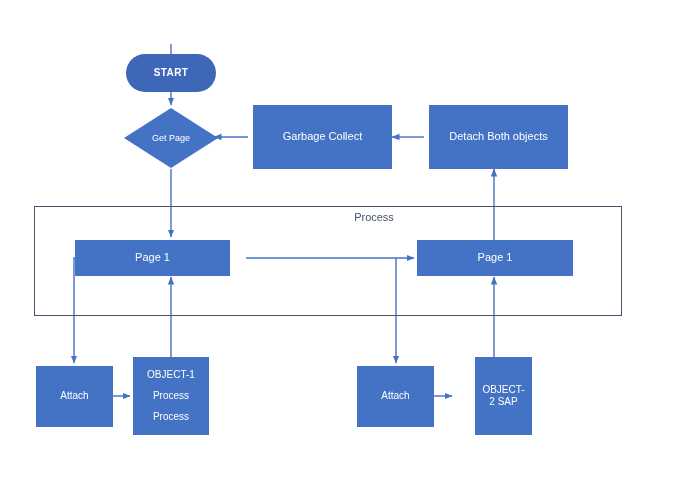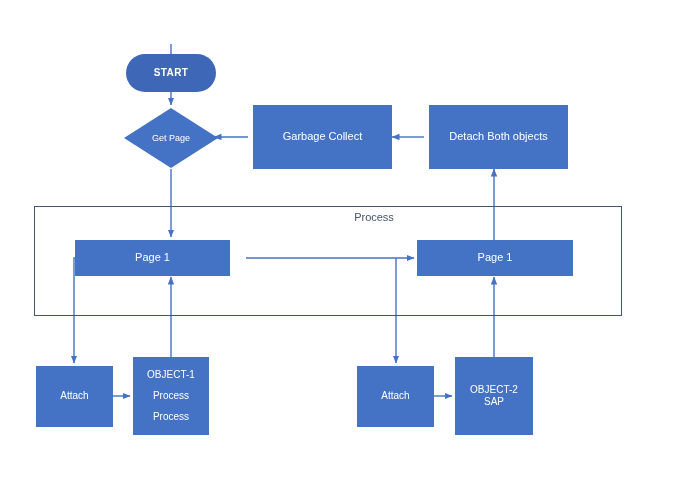--- a/index.html
+++ b/index.html
@@ -156,17 +156,17 @@
   <div class="node node-rect f10" style="left:133px; top:357px; width:76px; height:78px; flex-direction:column;gap:9px;">
     <span class="lbl">OBJECT-1</span>
     <span class="lbl">Process</span>
     <span class="lbl">Process</span>
   </div>
 
   <div class="node node-rect f10" style="left:357px; top:366px; width:77px; height:61px;">
     <span class="lbl">Attach</span>
   </div>
 
-  <div class="node node-rect f10" style="left:455px; top:357px; width:78px; height:78px;">
+  <div class="node node-rect f10" style="left:475px; top:357px; width:57px; height:78px;">
     <span class="lbl">OBJECT-2 SAP</span>
   </div>
 
 </div>
 
 </body></html>

